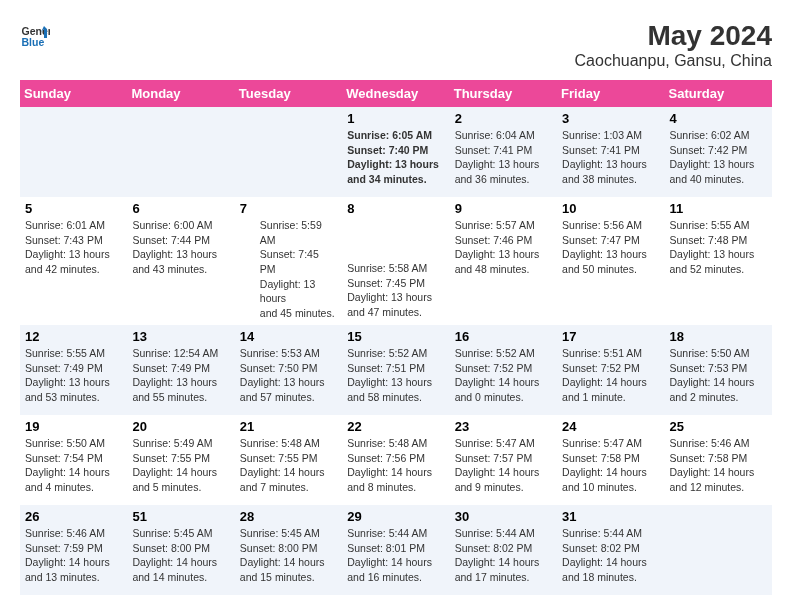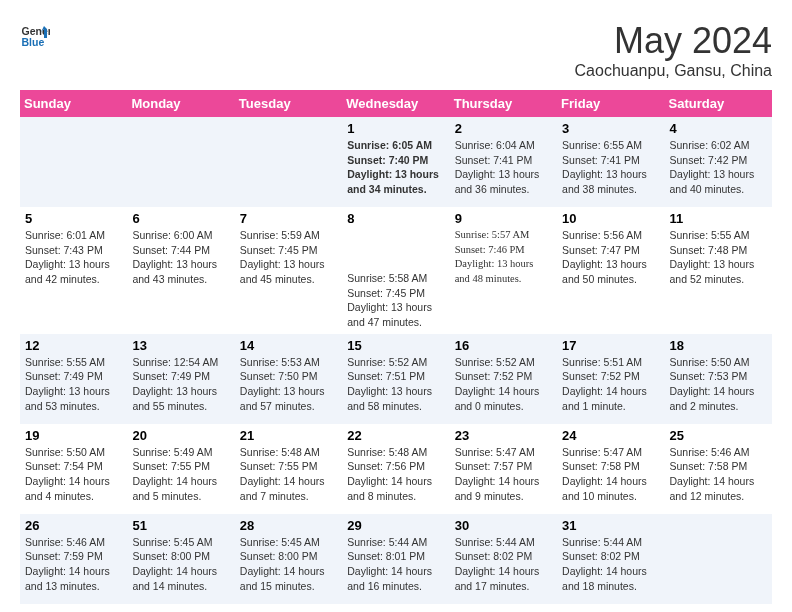--- a/index.html
+++ b/index.html
@@ -22,22 +22,22 @@
       gap: 4px;
     }
     .logo-icon {
       width: 30px;
       height: 30px;
     }
     .title-block {
       text-align: right;
     }
     .month-title {
-      font-size: 36px;
-      font-weight: normal;
+      font-size: 28px;
+      font-weight: bold;
       color: #333;
     }
     .location-title {
       font-size: 16px;
       color: #333;
       text-align: center;
     }
     table {
       width: 100%;
       border-collapse: collapse;
@@ -126,21 +126,21 @@
         </td>
         <td>
           <span class="day-number">2</span>
           <div class="day-detail" style="white-space: pre-line;">Sunrise: 6:04 AM
 Sunset: 7:41 PM
 Daylight: 13 hours
 and 36 minutes.</div>
         </td>
         <td>
           <span class="day-number">3</span>
-          <div class="day-detail" style="white-space: pre-line;">Sunrise: 6:55 AM
+          <div class="day-detail" style="white-space: pre-line;">Sunrise: 1:03 AM
 Sunset: 7:41 PM
 Daylight: 13 hours
 and 38 minutes.</div>
         </td>
         <td>
           <span class="day-number">4</span>
           <div class="day-detail" style="white-space: pre-line;">Sunrise: 6:02 AM
 Sunset: 7:42 PM
 Daylight: 13 hours
 and 40 minutes.</div>
@@ -156,35 +156,35 @@
         </td>
         <td>
           <span class="day-number">6</span>
           <div class="day-detail" style="white-space: pre-line;">Sunrise: 6:00 AM
 Sunset: 7:44 PM
 Daylight: 13 hours
 and 43 minutes.</div>
         </td>
         <td>
           <span class="day-number">7</span>
-          <div class="day-detail" style="white-space: pre-line;">Sunrise: 5:59 AM
+          <div class="day-detail" style="white-space: pre-line; margin-left: 20px;">Sunrise: 5:59 AM
 Sunset: 7:45 PM
 Daylight: 13 hours
 and 45 minutes.</div>
         </td>
         <td>
           <span class="day-number">8</span>
           <div class="day-detail" style="white-space: pre-line; margin-top: 45px;">Sunrise: 5:58 AM
 Sunset: 7:45 PM
 Daylight: 13 hours
 and 47 minutes.</div>
         </td>
         <td>
           <span class="day-number">9</span>
-          <div class="day-detail" style="white-space: pre-line; font-family: Liberation Serif, serif;">Sunrise: 5:57 AM
+          <div class="day-detail" style="white-space: pre-line;">Sunrise: 5:57 AM
 Sunset: 7:46 PM
 Daylight: 13 hours
 and 48 minutes.</div>
         </td>
         <td>
           <span class="day-number">10</span>
           <div class="day-detail" style="white-space: pre-line;">Sunrise: 5:56 AM
 Sunset: 7:47 PM
 Daylight: 13 hours
 and 50 minutes.</div>

